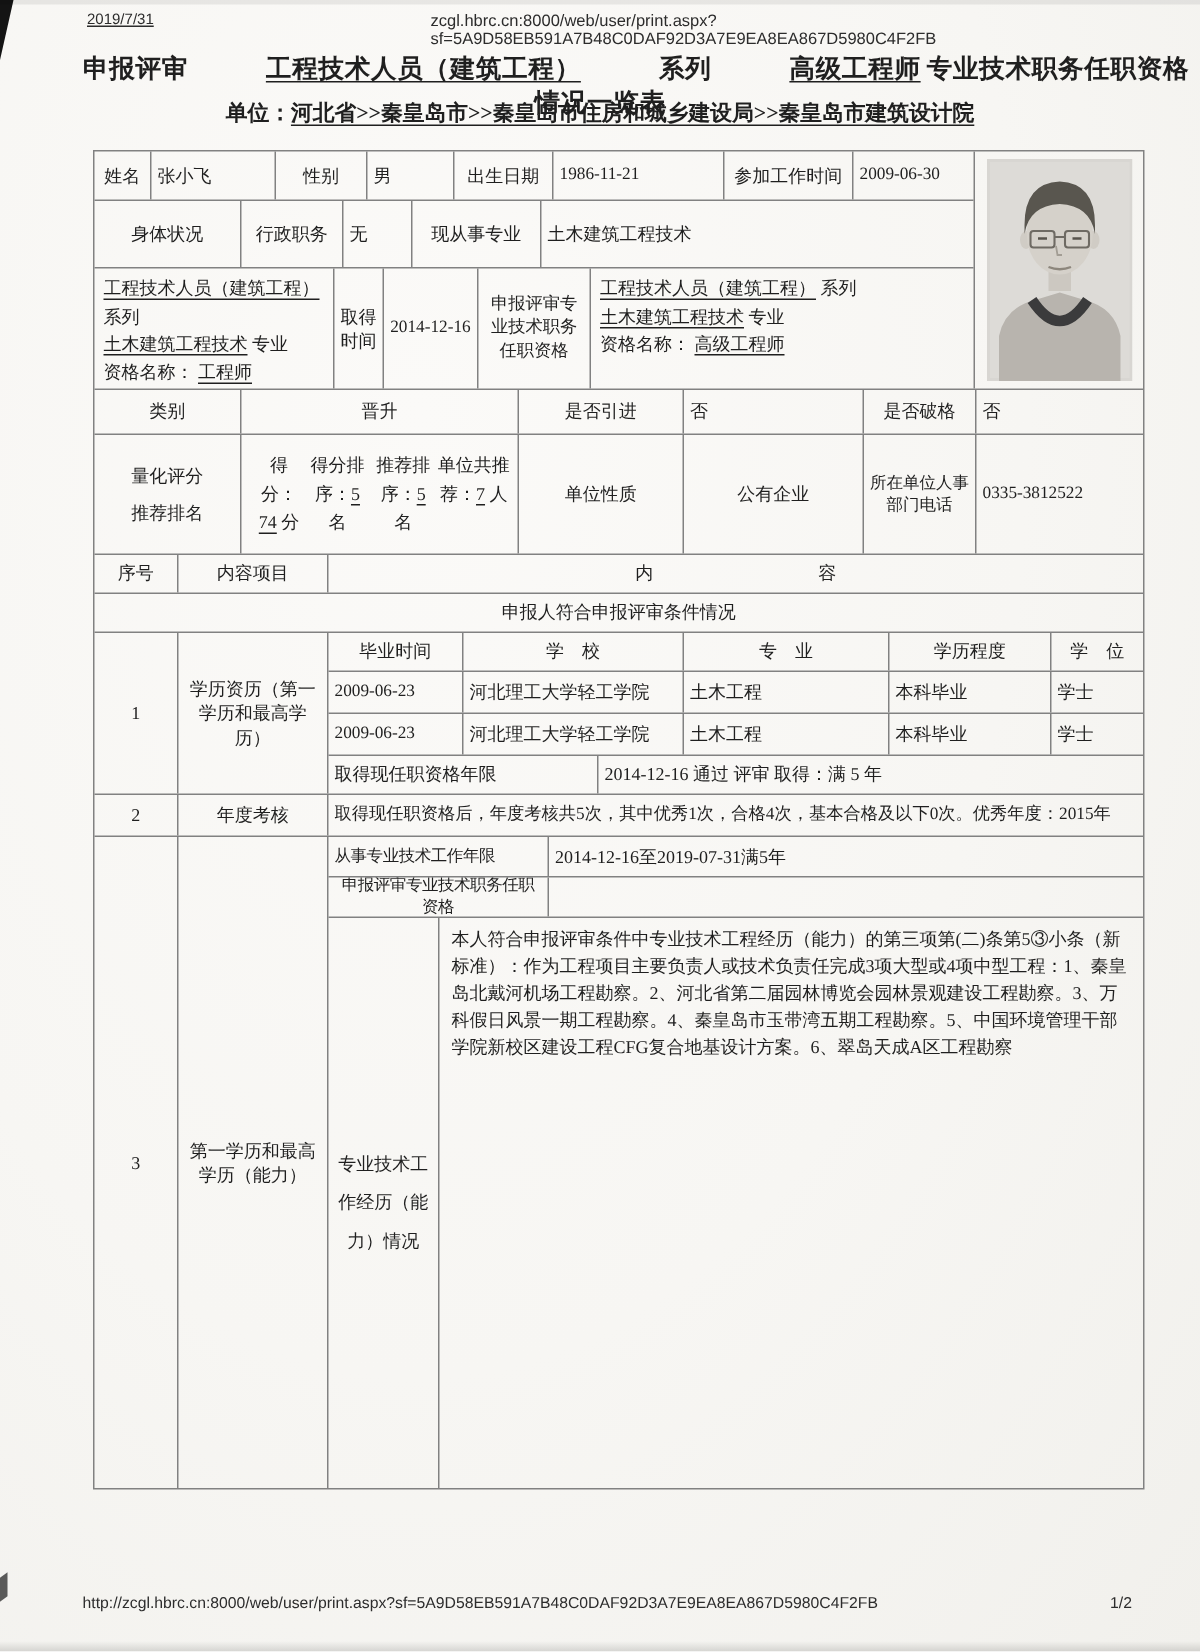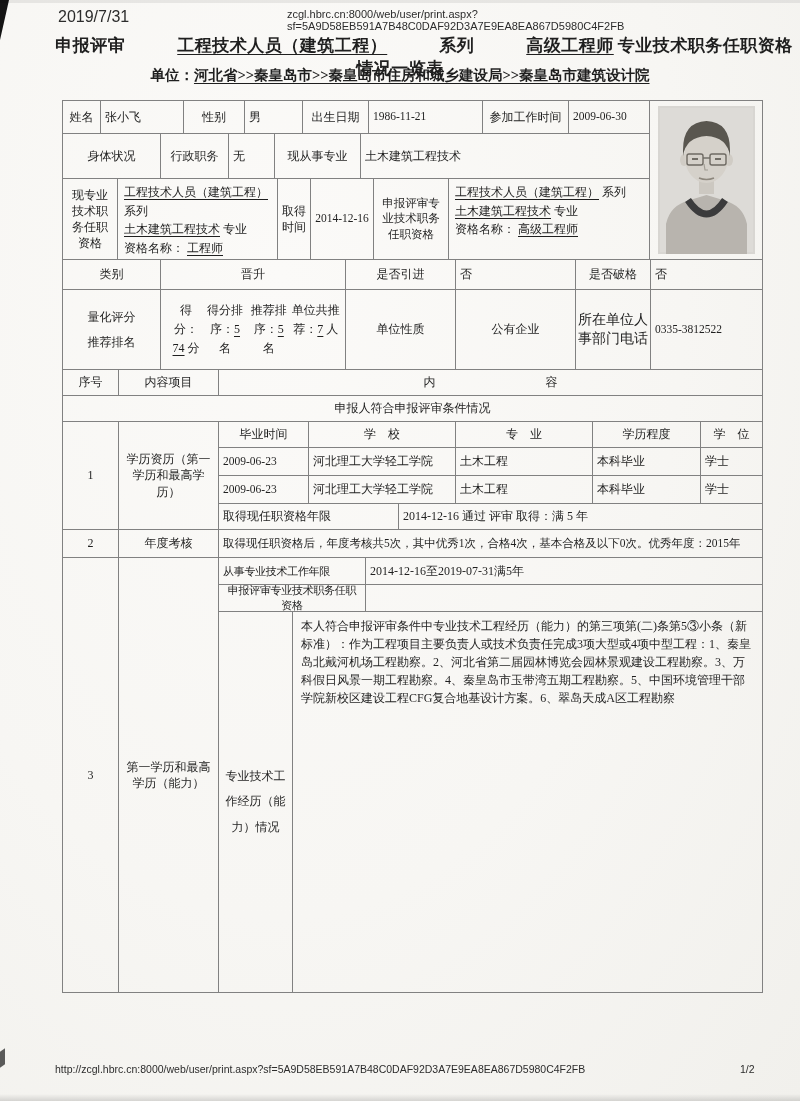--- a/index.html
+++ b/index.html
@@ -11,21 +11,21 @@
   
   .artifact-tl{position:absolute;left:0;top:0;width:0;height:0;
                border-left:9px solid #141414;border-bottom:40px solid transparent;}
   .artifact-bl{position:absolute;left:0;top:1050px;width:5px;height:16px;background:#333;
                transform:skewY(-35deg);opacity:.8;}
   .edge-bottom{position:absolute;left:0;right:0;bottom:0;height:7px;
                background:linear-gradient(to bottom, rgba(0,0,0,0), rgba(0,0,0,.13));}
   .edge-top{position:absolute;left:0;right:0;top:0;height:3px;background:rgba(0,0,0,.07);}
 
   .sans{font-family:"Liberation Sans","DejaVu Sans",sans-serif;}
-  .print-date{position:absolute;left:58px;top:8px;font-size:16px;color:#2c2c2c;}
+  .print-date{position:absolute;left:58px;top:8px;font-size:10px;color:#2c2c2c;text-decoration:underline;}
   .print-url{position:absolute;left:287px;top:8px;font-size:11px;color:#2c2c2c;}
   .footer-url{position:absolute;left:55px;top:1063px;font-size:10.5px;color:#2c2c2c;}
   .footer-page{position:absolute;left:740px;top:1063px;font-size:10.5px;color:#2c2c2c;}
 
   .doc-title{position:absolute;left:0;top:34px;width:100%;text-align:center;
              font-size:17px;font-weight:bold;letter-spacing:.5px;}
   .doc-sub{position:absolute;left:0;top:66px;width:100%;text-align:center;
            font-size:14.5px;font-weight:bold;}
   .u{text-decoration:underline;text-underline-offset:3px;}
   .doc-title .seg{margin:0 4px;padding-left:44px;}
@@ -89,21 +89,20 @@
           <div class="c lf num nb" style="flex:1">2009-06-30</div>
         </div>
         <div class="trow" style="height:45px">
           <div class="c" style="flex:0 0 98px">身体状况</div>
           <div class="c" style="flex:0 0 68px">行政职务</div>
           <div class="c lf" style="flex:0 0 46px">无</div>
           <div class="c" style="flex:0 0 86px">现从事专业</div>
           <div class="c lf nb" style="flex:1">土木建筑工程技术</div>
         </div>
         <div class="trow last" style="height:80px">
-          <div class="c" style="flex:0 0 55px">现专业技术职务任职资格</div>
           <div class="c qual" style="flex:0 0 160px">
             <div class="qline"><span class="u">工程技术人员（建筑工程）</span> <span>系列</span></div>
             <div class="qline"><span class="u">土木建筑工程技术</span> <span>专业</span></div>
             <div class="qline"><span>资格名称：</span> <span class="u">工程师</span></div>
           </div>
           <div class="c" style="flex:0 0 33px">取得时间</div>
           <div class="c num" style="flex:0 0 63px;padding:1px 1px">2014-12-16</div>
           <div class="c" style="flex:0 0 75px;font-size:11.5px">申报评审专业技术职务任职资格</div>
           <div class="c qual nb" style="flex:1">
             <div class="qline"><span class="u">工程技术人员（建筑工程）</span> <span>系列</span></div>
@@ -151,21 +150,21 @@
       <div class="c lf" style="flex:0 0 185px">
         <div class="slines">
           <div><span>得分：</span><span class="u">74</span> <span>分</span></div>
           <div><span>得分排序：</span><span class="u">5</span> <span>名</span></div>
           <div><span>推荐排序：</span><span class="u">5</span> <span>名</span></div>
           <div><span>单位共推荐：</span><span class="u">7</span> <span>人</span></div>
         </div>
       </div>
       <div class="c" style="flex:0 0 110px">单位性质</div>
       <div class="c" style="flex:0 0 120px">公有企业</div>
-      <div class="c" style="flex:0 0 75px;font-size:14px;padding:1px 2px">所在单位人事部门电话</div>
+      <div class="c" style="flex:0 0 75px;font-size:11px;padding:1px 2px">所在单位人事部门电话</div>
       <div class="c lf num nb" style="flex:1">0335-3812522</div>
     </div>
 
     <div class="trow" style="height:26px">
       <div class="c" style="flex:0 0 56px">序号</div>
       <div class="c" style="flex:0 0 100px">内容项目</div>
       <div class="c nb" style="flex:1">
         <div class="content-head">
           <span>内</span>
           <span>容</span>

